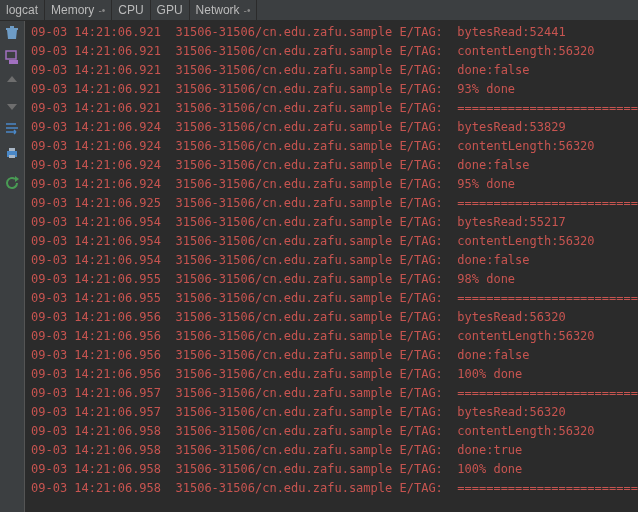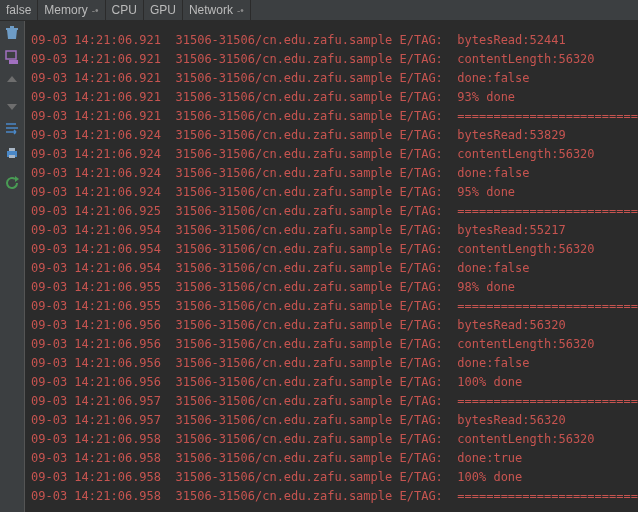--- a/index.html
+++ b/index.html
@@ -56,40 +56,40 @@
     justify-content: center;
     cursor: pointer;
   }
   .log-area {
     flex: 1;
     background: #2b2b2b;
     font-family: "Consolas", "Menlo", monospace;
     font-size: 12px;
     line-height: 19px;
     color: #c75450;
-    padding: 10px 6px;
+    padding: 2px 6px;
     white-space: pre;
     overflow: hidden;
     border-left: 1px solid #555;
   }
   .log-line { height: 19px; }
 </style>
 </head>
 <body>
 
 <div class="tabs">
 
   <div class="tab">
     <svg class="icon" viewBox="0 0 16 16">
       <rect x="1" y="2" width="5" height="12" fill="#6a8759"></rect>
       <rect x="7" y="2" width="3" height="12" fill="#6a8759"></rect>
       <rect x="11" y="2" width="2" height="12" fill="#cc7832"></rect>
       <rect x="14" y="2" width="1" height="12" fill="#cc7832"></rect>
     </svg>
-    <span>false</span>
+    <span>logcat</span>
   </div>
 
   <div class="tab">
     <svg class="icon" viewBox="0 0 16 16">
       <rect x="1" y="1" width="14" height="14" fill="#4a88c7"></rect>
       <path d="M2 12 L5 7 L8 10 L11 5 L14 9" stroke="#fff" stroke-width="1.5" fill="none"></path>
     </svg>
     <span>Memory</span>
     <span class="pin">-•</span>
   </div>

